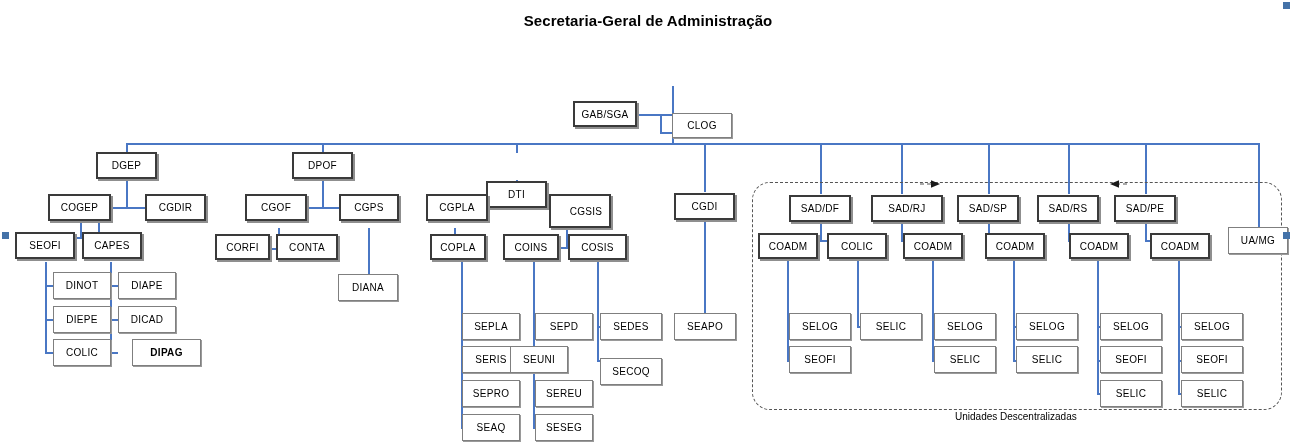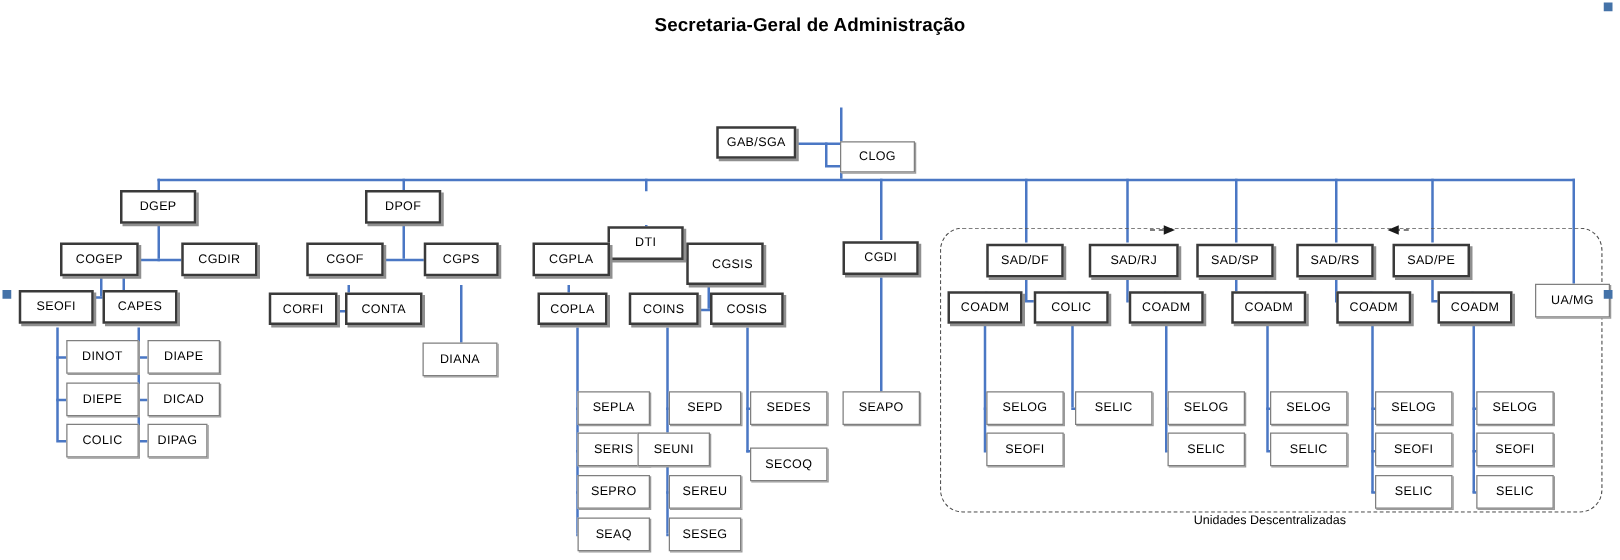--- a/index.html
+++ b/index.html
@@ -277,21 +277,21 @@
   <div class="bx thin" style="left:53px;top:339px;width:58px;height:27px;">
     <span>COLIC</span>
   </div>
 
   <div class="bx thin" style="left:118px;top:272px;width:58px;height:27px;">
     <span>DIAPE</span>
   </div>
   <div class="bx thin" style="left:118px;top:306px;width:58px;height:27px;">
     <span>DICAD</span>
   </div>
-  <div class="bx thin" style="left:118px;top:339px;width:48px;height:27px;">
+  <div class="bx thin" style="left:132px;top:339px;width:69px;height:27px;font-weight:bold;">
     <span>DIPAG</span>
   </div>
 
   <div class="bx thin" style="left:338px;top:274px;width:60px;height:27px;">
     <span>DIANA</span>
   </div>
 
   <div class="bx thin" style="left:462px;top:313px;width:58px;height:27px;">
     <span>SEPLA</span>
   </div>

